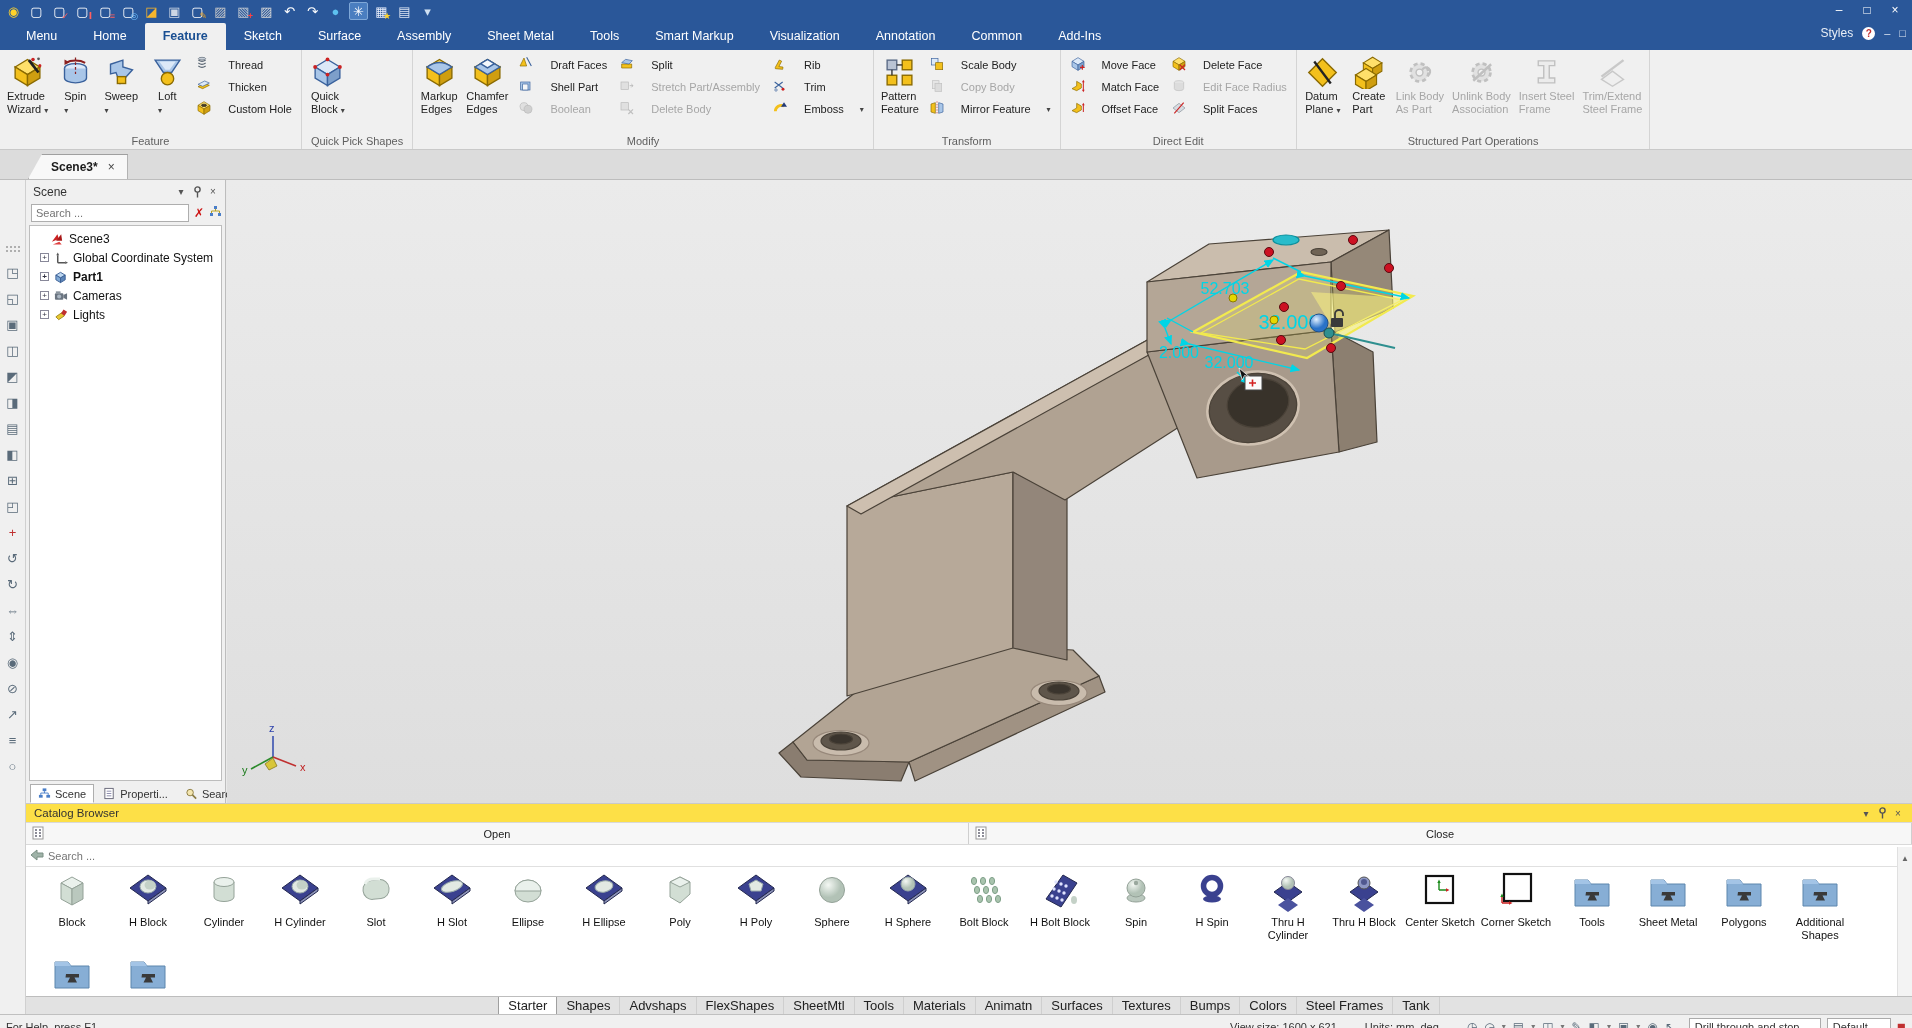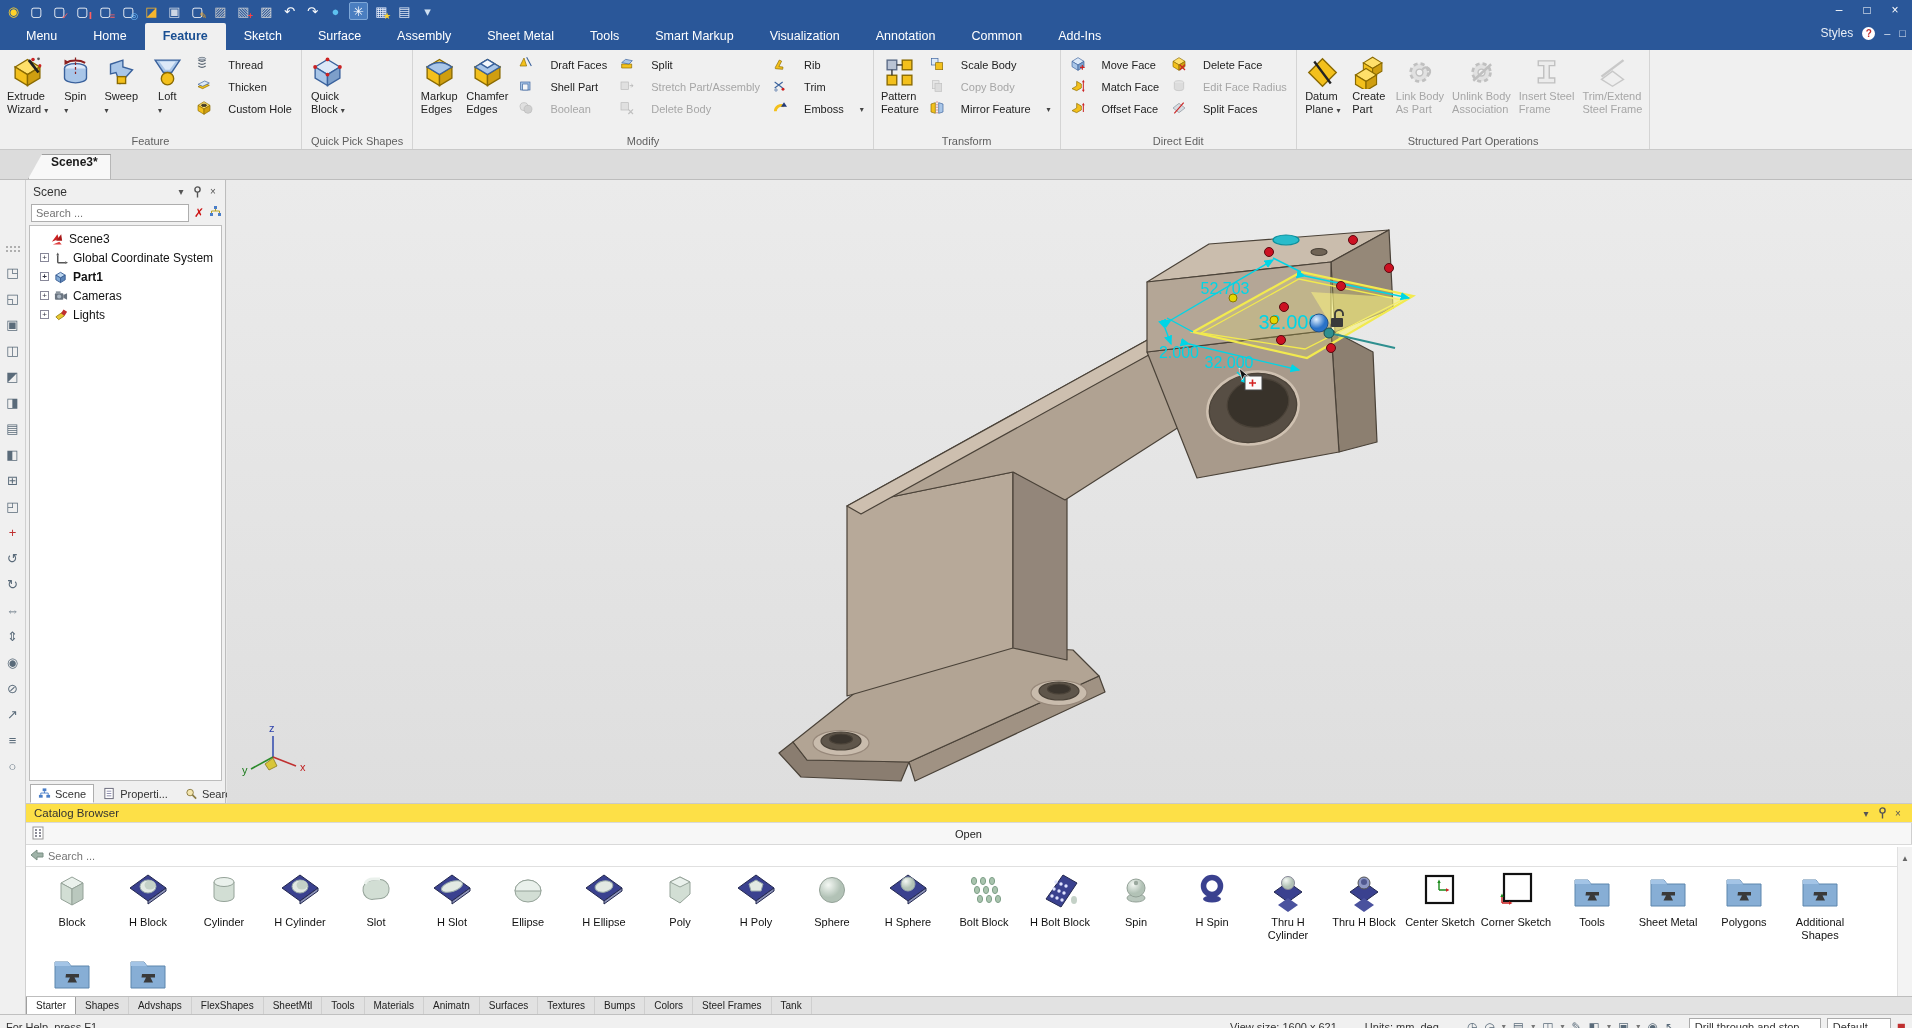--- a/index.html
+++ b/index.html
@@ -37,21 +37,21 @@
   .blbl .arr{font-size:8px;color:#444;}
   .scol{display:flex;flex-direction:column;justify-content:flex-start;padding:2px 2px;}
   .sbtn{display:flex;align-items:center;gap:16px;height:22px;padding:0 4px;font-size:11px;color:#222;white-space:nowrap;cursor:default;background:none;border:none;}
   .sbtn .arr{font-size:8px;color:#444;}
   .disabled{color:#a6a6a6 !important;}
   .disabled svg{filter:grayscale(1);opacity:.5;}
   .disabled .blbl{color:#a6a6a6;}
 
   
   .docrow{position:absolute;left:0;top:150px;width:1912px;height:30px;background:#dcdcdc;border-bottom:1px solid #bdbdbd;}
-  .doctab{position:absolute;left:28px;bottom:0;height:25px;background:#f8f8f8;border:1px solid #9f9f9f;border-bottom:none;display:flex;align-items:center;gap:10px;padding:0 12px 0 22px;clip-path:polygon(14px 0,100% 0,100% 100%,0 100%);font-size:12px;font-weight:bold;color:#1a1a1a;flex-direction:column;}
+  .doctab{position:absolute;left:28px;bottom:0;height:25px;background:#f8f8f8;border:1px solid #9f9f9f;border-bottom:none;display:flex;align-items:center;gap:10px;padding:0 12px 0 22px;clip-path:polygon(14px 0,100% 0,100% 100%,0 100%);font-size:12px;font-weight:bold;color:#1a1a1a;}
   .doctab .x{font-weight:normal;color:#444;font-size:12px;}
 
   
   .leftstrip{position:absolute;left:0;top:180px;width:26px;height:834px;background:#f0f0f0;border-right:1px solid #d0d0d0;display:flex;flex-direction:column;align-items:center;padding-top:66px;gap:7px;}
   .grip{width:14px;display:flex;flex-wrap:wrap;gap:2px;justify-content:center;margin-bottom:4px;}
   .grip i{width:2px;height:2px;background:#9a9a9a;border-radius:50%;}
   .lsi{width:20px;height:19px;display:flex;align-items:center;justify-content:center;font-size:13px;color:#5a6b7a;}
 
   .scenepanel{position:absolute;left:26px;top:180px;width:200px;height:623px;background:#f0f0f0;border-right:1px solid #bdbdbd;display:flex;flex-direction:column;}
   .phead{height:23px;display:flex;align-items:center;font-size:12px;color:#333;padding:0 4px 0 7px;}
@@ -80,21 +80,21 @@
   .cbtn svg{position:absolute;left:6px;top:3px;}
   .csearch{height:22px;display:flex;align-items:center;border-bottom:1px solid #e0e0e0;padding-left:4px;gap:4px;}
   .csearch input{flex:1;height:18px;border:none;font-size:11px;color:#555;outline:none;}
   .citems{position:relative;height:128px;overflow:hidden;padding:3px 18px 0 8px;display:flex;flex-wrap:wrap;align-content:flex-start;}
   .citem{width:76px;height:80px;display:flex;flex-direction:column;align-items:center;margin-top:2px;}
   .citem .cicon{height:40px;display:flex;align-items:flex-end;}
   .citem .clbl{font-size:11px;color:#111;text-align:center;line-height:1.15;margin-top:4px;}
   .cscroll{position:absolute;right:0;top:0;width:15px;height:100%;background:#f3f3f3;border-left:1px solid #e0e0e0;text-align:center;}
   .cscroll span{font-size:8px;color:#666;line-height:14px;}
 
-  .cattabs{position:absolute;left:26px;top:996px;width:1886px;height:18px;background:#e2e2e2;border-top:1px solid #bdbdbd;display:flex;align-items:stretch;font-size:10px;}
+  .cattabs{position:absolute;left:26px;top:996px;width:1886px;height:18px;background:#e2e2e2;border-top:1px solid #bdbdbd;display:flex;align-items:stretch;font-size:13px;justify-content:center;}
   .ctab{display:flex;align-items:center;padding:0 9px;color:#222;border-right:1px solid #cfcfcf;}
   .ctab.active{background:#fff;font-weight:normal;border-right:1px solid #9f9f9f;border-left:1px solid #9f9f9f;}
 
   
   .statusbar{position:absolute;left:0;top:1014px;width:1912px;height:24px;background:#f0f0f0;border-top:1px solid #c0c0c0;display:flex;align-items:center;font-size:11px;color:#333;padding:0 6px;}
   .statusbar .sp{flex:1;}
   .sb-item{margin-right:28px;white-space:nowrap;}
   .sbicons{display:flex;align-items:center;gap:7px;margin-right:14px;}
   .sbicons span{font-size:12px;color:#5a6b7a;}
   .sbicons span.dd{font-size:8px;color:#777;}
@@ -904,20 +904,34 @@
               <circle cx="4" cy="4" r="0.9" fill="#556"></circle>
               <circle cx="8" cy="4" r="0.9" fill="#556"></circle>
               <circle cx="4" cy="7" r="0.9" fill="#556"></circle>
               <circle cx="8" cy="7" r="0.9" fill="#556"></circle>
               <circle cx="4" cy="10" r="0.9" fill="#556"></circle>
               <circle cx="8" cy="10" r="0.9" fill="#556"></circle>
             </svg>
           </span>
           <span>Open</span>
         </div>
+        <div class="cbtn">
+          <span>
+            <svg width="12" height="15" viewBox="0 0 12 15">
+              <rect x="1" y="1" width="10" height="12" fill="#fff" stroke="#999"></rect>
+              <circle cx="4" cy="4" r="0.9" fill="#556"></circle>
+              <circle cx="8" cy="4" r="0.9" fill="#556"></circle>
+              <circle cx="4" cy="7" r="0.9" fill="#556"></circle>
+              <circle cx="8" cy="7" r="0.9" fill="#556"></circle>
+              <circle cx="4" cy="10" r="0.9" fill="#556"></circle>
+              <circle cx="8" cy="10" r="0.9" fill="#556"></circle>
+            </svg>
+          </span>
+          <span>Close</span>
+        </div>
       </div>
     <div class="csearch">
       <span><svg width="14" height="12" viewBox="0 0 14 12">
             <path d="M7,1 L1,6 L7,11 V8 h6 V4 H7 z" fill="#9fb3a8" stroke="#7a8f84"></path>
           </svg></span>
       <input placeholder="Search ..." style="">
     </div>
     <div class="citems" id="citems">
         <div class="citem">
           <div class="cicon">

